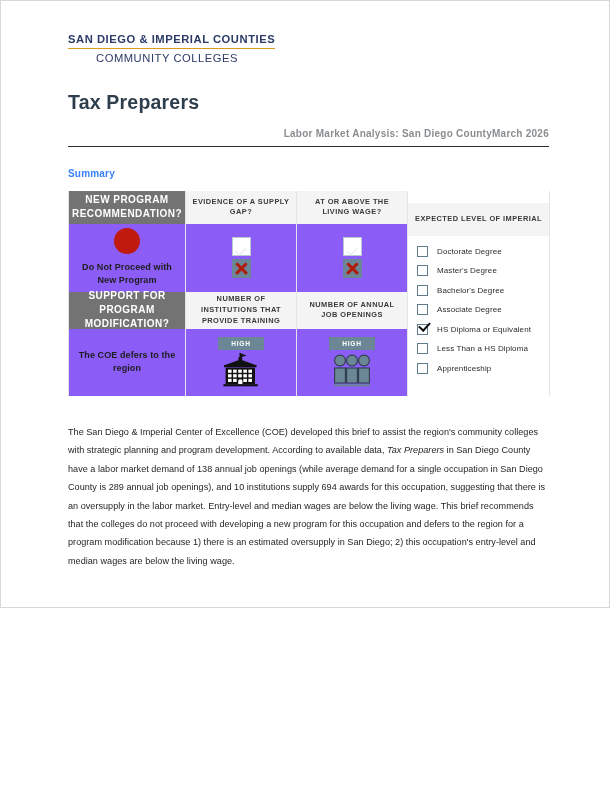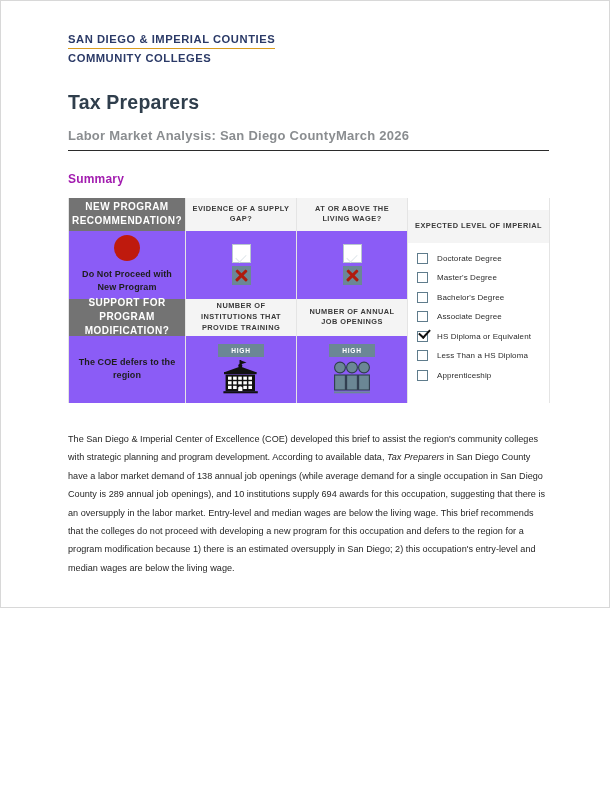--- a/index.html
+++ b/index.html
@@ -37,50 +37,51 @@
     font-weight: bold;
     letter-spacing: 0.55px;
     color: #2b3a67;
     border-bottom: 1.6px solid #d99b1c;
     display: inline-block;
     padding-bottom: 2px;
     line-height: 1.15;
   }
   .logo-line2 {
     font-size: 11.2px;
-    font-weight: bold;
+    font-weight: normal;
     letter-spacing: 0.55px;
     color: #2b3a67;
     line-height: 1.15;
     margin-top: 3px;
+    margin-left: 28px;
   }
 
   
   .doc-title {
     font-size: 19.5px;
     font-weight: bold;
     color: #2f3e4c;
     letter-spacing: 0.2px;
     margin: 0 0 14px 0;
   }
   .subtitle-row {
     display: flex;
-    justify-content: flex-start;
+    justify-content: flex-end;
     align-items: baseline;
-    font-size: 13px;
+    font-size: 10px;
     font-weight: bold;
     color: #8a8d90;
     letter-spacing: 0.25px;
     padding-bottom: 7px;
     border-bottom: 1.6px solid #2b2b2b;
   }
   .section-title {
-    font-size: 12px;
-    font-weight: bold;
-    color: #a21caf;
+    font-size: 10px;
+    font-weight: bold;
+    color: #3b82f6;
     margin: 21px 0 12px 0;
     letter-spacing: 0.2px;
   }
 
   
   .infographic {
     width: 481px;
     display: grid;
     grid-template-columns: 117px 111px 111px 142px;
     grid-template-rows: 33px 68px 37px 67px;

